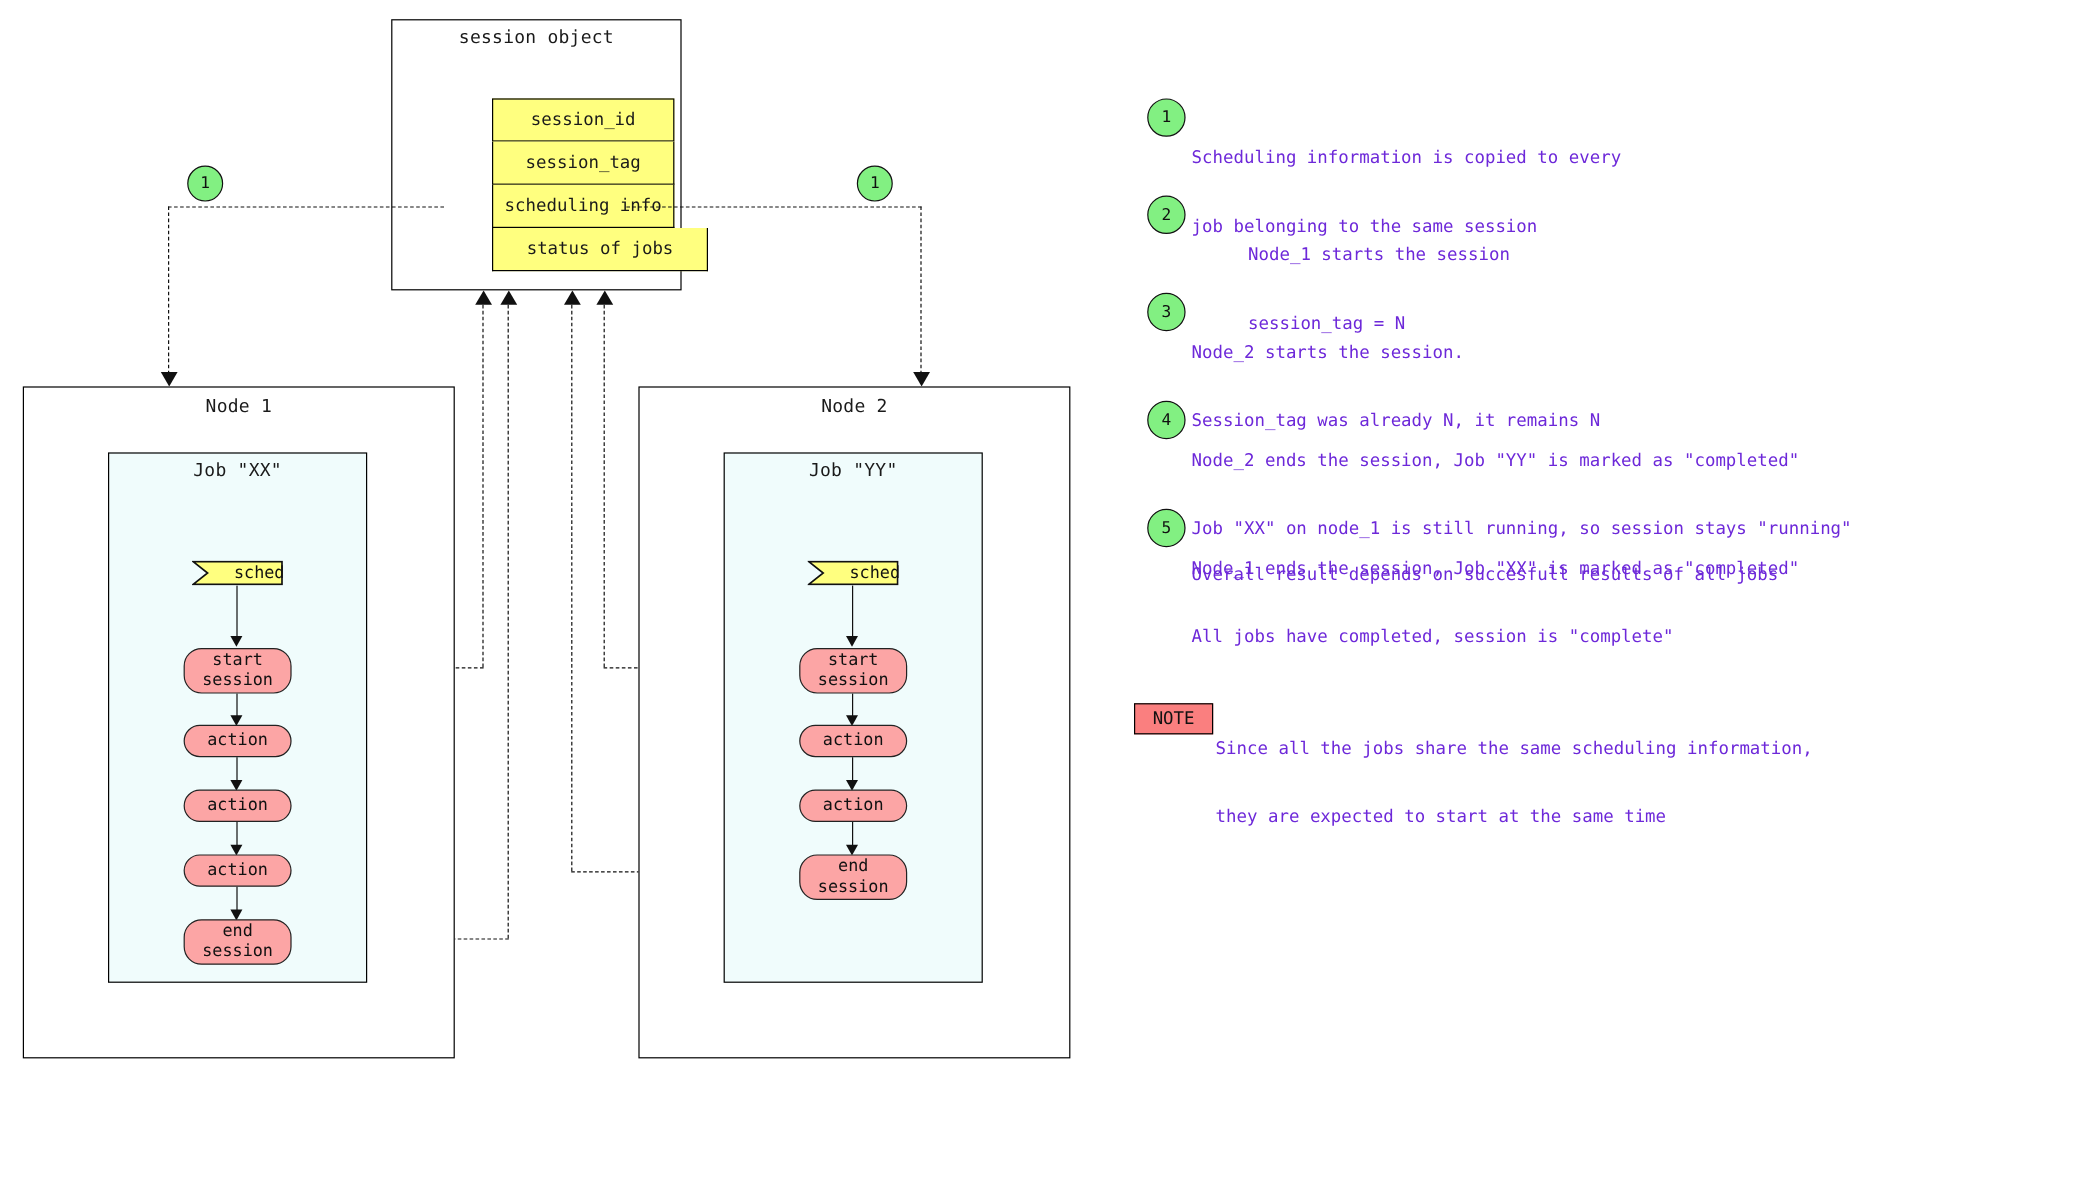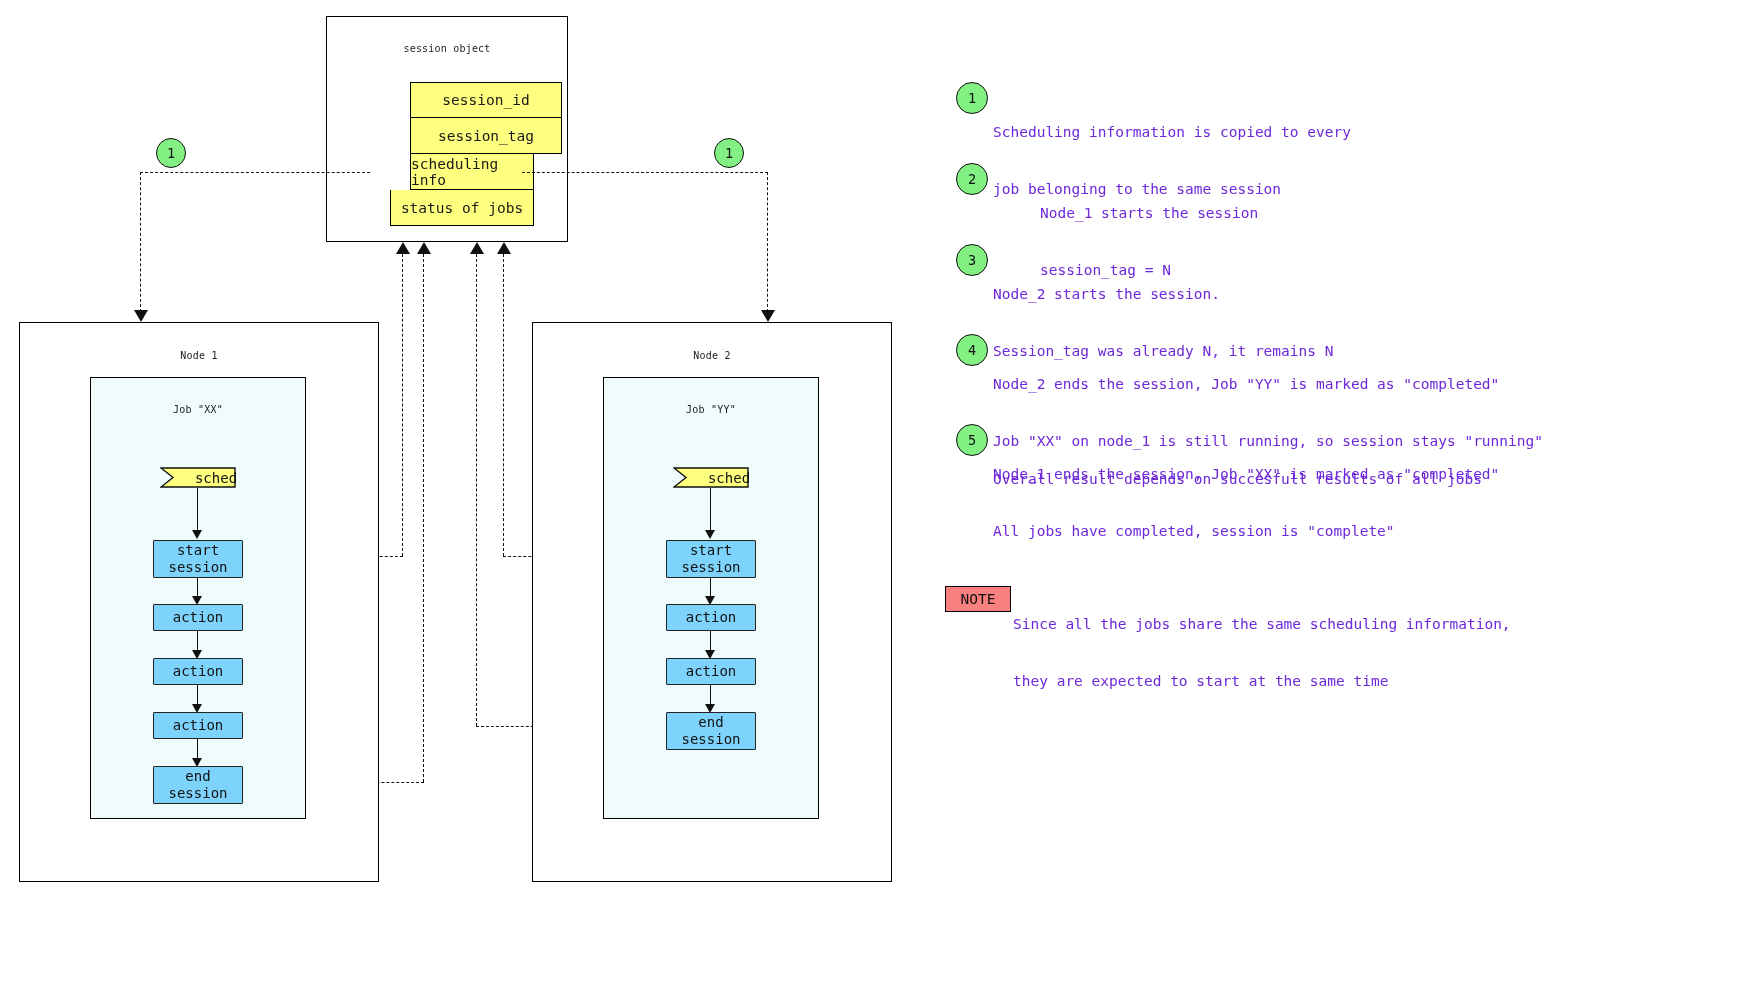--- a/index.html
+++ b/index.html
@@ -3,30 +3,30 @@
 <meta charset="utf-8">
 <style>
   html,body{margin:0;padding:0;background:#ffffff;}
   #stage{position:relative;width:1740px;height:1000px;background:#ffffff;
          font-family:"DejaVu Sans Mono","Liberation Mono",monospace;}
   .abs{position:absolute;}
 
   
   .plainbox{border:1.6px solid #000;background:#ffffff;box-sizing:border-box;}
   .jobbox{border:1.6px solid #000;background:#f0fcfc;box-sizing:border-box;}
-  .titletext{text-align:center;font-size:10px;color:#1a1a1a;letter-spacing:.2px;margin-top:21px;}
+  .titletext{text-align:center;font-size:15px;color:#1a1a1a;letter-spacing:.2px;}
 
   
   .srow{background:#ffff7f;border:1.6px solid #000;box-sizing:border-box;
         display:flex;align-items:center;justify-content:center;
         font-size:14.5px;color:#1a1a1a;margin-left:40px;}
   .srow + .srow{border-top:none;}
 
   
-  .actbox{background:#7dd3fc;border:1.4px solid #222;border-radius:1px;
+  .actbox{background:#fca5a5;border:1.4px solid #222;border-radius:15px;
           box-sizing:border-box;display:flex;flex-direction:column;
           align-items:center;justify-content:center;
           font-size:14px;line-height:17px;color:#111;text-align:center;}
 
   
   .schedwrap{position:absolute;}
   .schedwrap .lbl{position:absolute;left:26px;top:0;width:60px;height:100%;
         display:flex;align-items:center;justify-content:center;
         font-size:14px;color:#111;}
 
@@ -57,22 +57,22 @@
 </head>
 <body>
 
 <div id="stage">
 
   <div class="abs plainbox" style="left:326px;top:16px;width:242px;height:226px;"></div>
   <div class="abs titletext" style="left:326px;top:22px;width:242px;">session object</div>
 
   <div class="abs srow" style="left:370px;top:82px;width:152px;height:36px;">session_id</div>
   <div class="abs srow" style="left:370px;top:118px;width:152px;height:36px;border-top:none;">session_tag</div>
-  <div class="abs srow" style="left:370px;top:154px;width:124px;height:36px;border-top:none;">scheduling info</div>
-  <div class="abs srow" style="left:350px;top:190px;width:144px;height:36px;border-top:none;">status of jobs</div>
+  <div class="abs srow" style="left:370px;top:154px;width:152px;height:36px;border-top:none;">scheduling info</div>
+  <div class="abs srow" style="left:370px;top:190px;width:180px;height:36px;border-top:none;">status of jobs</div>
 
   <div class="hdash" style="left:140px;top:172px;width:230px;"></div>
   <div class="vdash" style="left:140px;top:172px;height:140px;"></div>
   <div class="arrowdown-solid" style="left:134px;top:310px;"></div>
 
   <div class="hdash" style="left:522px;top:172px;width:246px;"></div>
   <div class="vdash" style="left:767px;top:172px;height:140px;"></div>
   <div class="arrowdown-solid" style="left:761px;top:310px;"></div>
 
   <div class="abs badge" style="left:156px;top:138px;width:30px;height:30px;">1</div>

